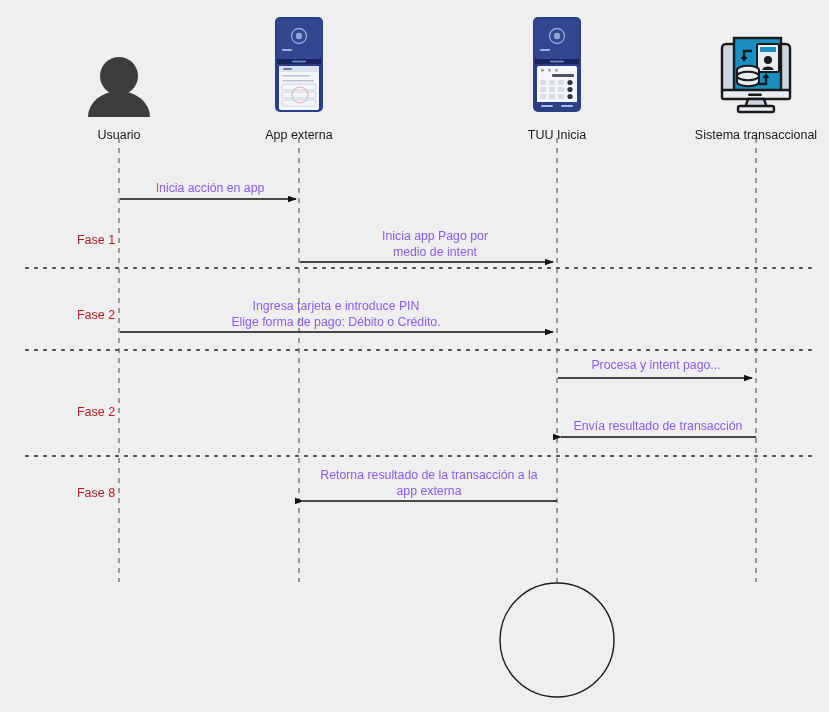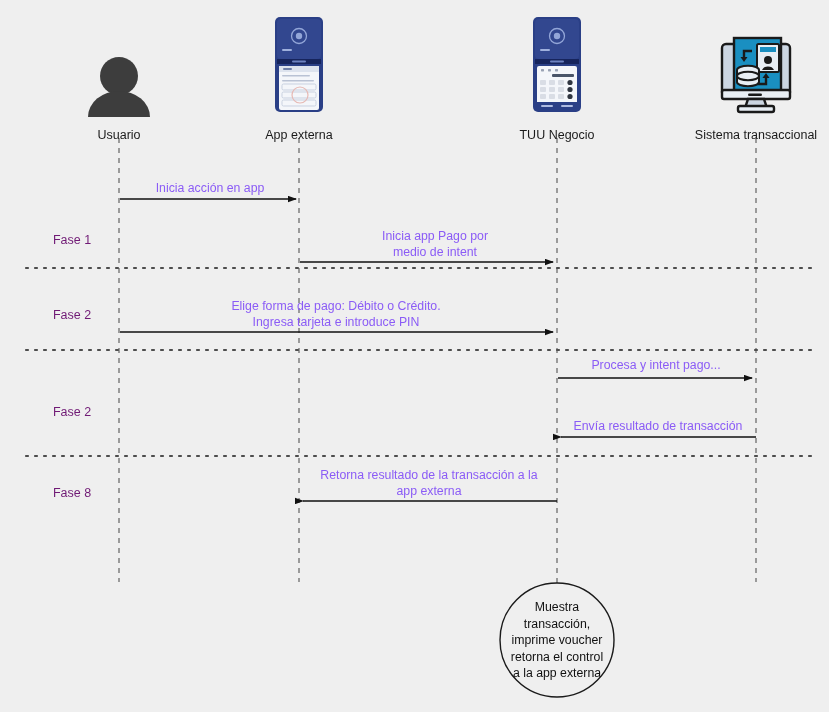--- a/index.html
+++ b/index.html
@@ -41,23 +41,24 @@
     font-size: 12.5px;
     color: #1a1a1a;
     line-height: 15px;
     margin-top: 4px;
     white-space: nowrap;
     text-align: center;
   }
   .phase-label {
     position: absolute;
     font-size: 12.5px;
-    color: #701a75;
+    color: #b91c1c;
     transform: translate(-50%, -50%);
     white-space: nowrap;
+    margin-left: 24px;
   }
   .msg-label {
     position: absolute;
     font-size: 12.3px;
     color: #8b5cf6;
     line-height: 15.5px;
     text-align: center;
     transform: translateX(-50%);
     white-space: nowrap;
   }
@@ -201,55 +202,48 @@
   <div class="actor-block" style="left:119px; top:14px;">
     <div class="actor-icon"></div>
     <div class="actor-label">Usuario</div>
   </div>
   <div class="actor-block" style="left:299px; top:14px;">
     <div class="actor-icon"></div>
     <div class="actor-label">App externa</div>
   </div>
   <div class="actor-block" style="left:557px; top:14px;">
     <div class="actor-icon"></div>
-    <div class="actor-label">TUU Negocio</div>
+    <div class="actor-label">TUU Inicia</div>
   </div>
   <div class="actor-block" style="left:756px; top:14px;">
     <div class="actor-icon"></div>
     <div class="actor-label">Sistema transaccional</div>
   </div>
 
   <div class="phase-label" style="left:72px; top:240px;">Fase 1</div>
   <div class="phase-label" style="left:72px; top:315px;">Fase 2</div>
   <div class="phase-label" style="left:72px; top:412px;">Fase 2</div>
   <div class="phase-label" style="left:72px; top:493px;">Fase 8</div>
 
   <div class="msg-label" style="left:210px; top:181px;">
     <div>Inicia acción en app</div>
   </div>
   <div class="msg-label" style="left:423px; top:229px;margin-left:12px;">
     <div>Inicia app Pago por</div>
     <div>medio de intent</div>
   </div>
   <div class="msg-label" style="left:336px; top:299px;">
+    <div>Ingresa tarjeta e introduce PIN</div>
     <div>Elige forma de pago: Débito o Crédito.</div>
-    <div>Ingresa tarjeta e introduce PIN</div>
   </div>
   <div class="msg-label" style="left:656px; top:358px;">
     <div>Procesa y intent pago...</div>
   </div>
   <div class="msg-label" style="left:429px; top:468px;">
     <div>Retorna resultado de la transacción a la</div>
     <div>app externa</div>
   </div>
   <div class="msg-label" style="left:658px; top:419px;">
     <div>Envía resultado de transacción</div>
   </div>
 
-  <div class="note-text" style="left:557px; top:640px;">
-    <div>Muestra</div>
-    <div>transacción,</div>
-    <div>imprime voucher</div>
-    <div>retorna el control</div>
-    <div>a la app externa</div>
-  </div>
 
 </div>
 
 </body></html>

